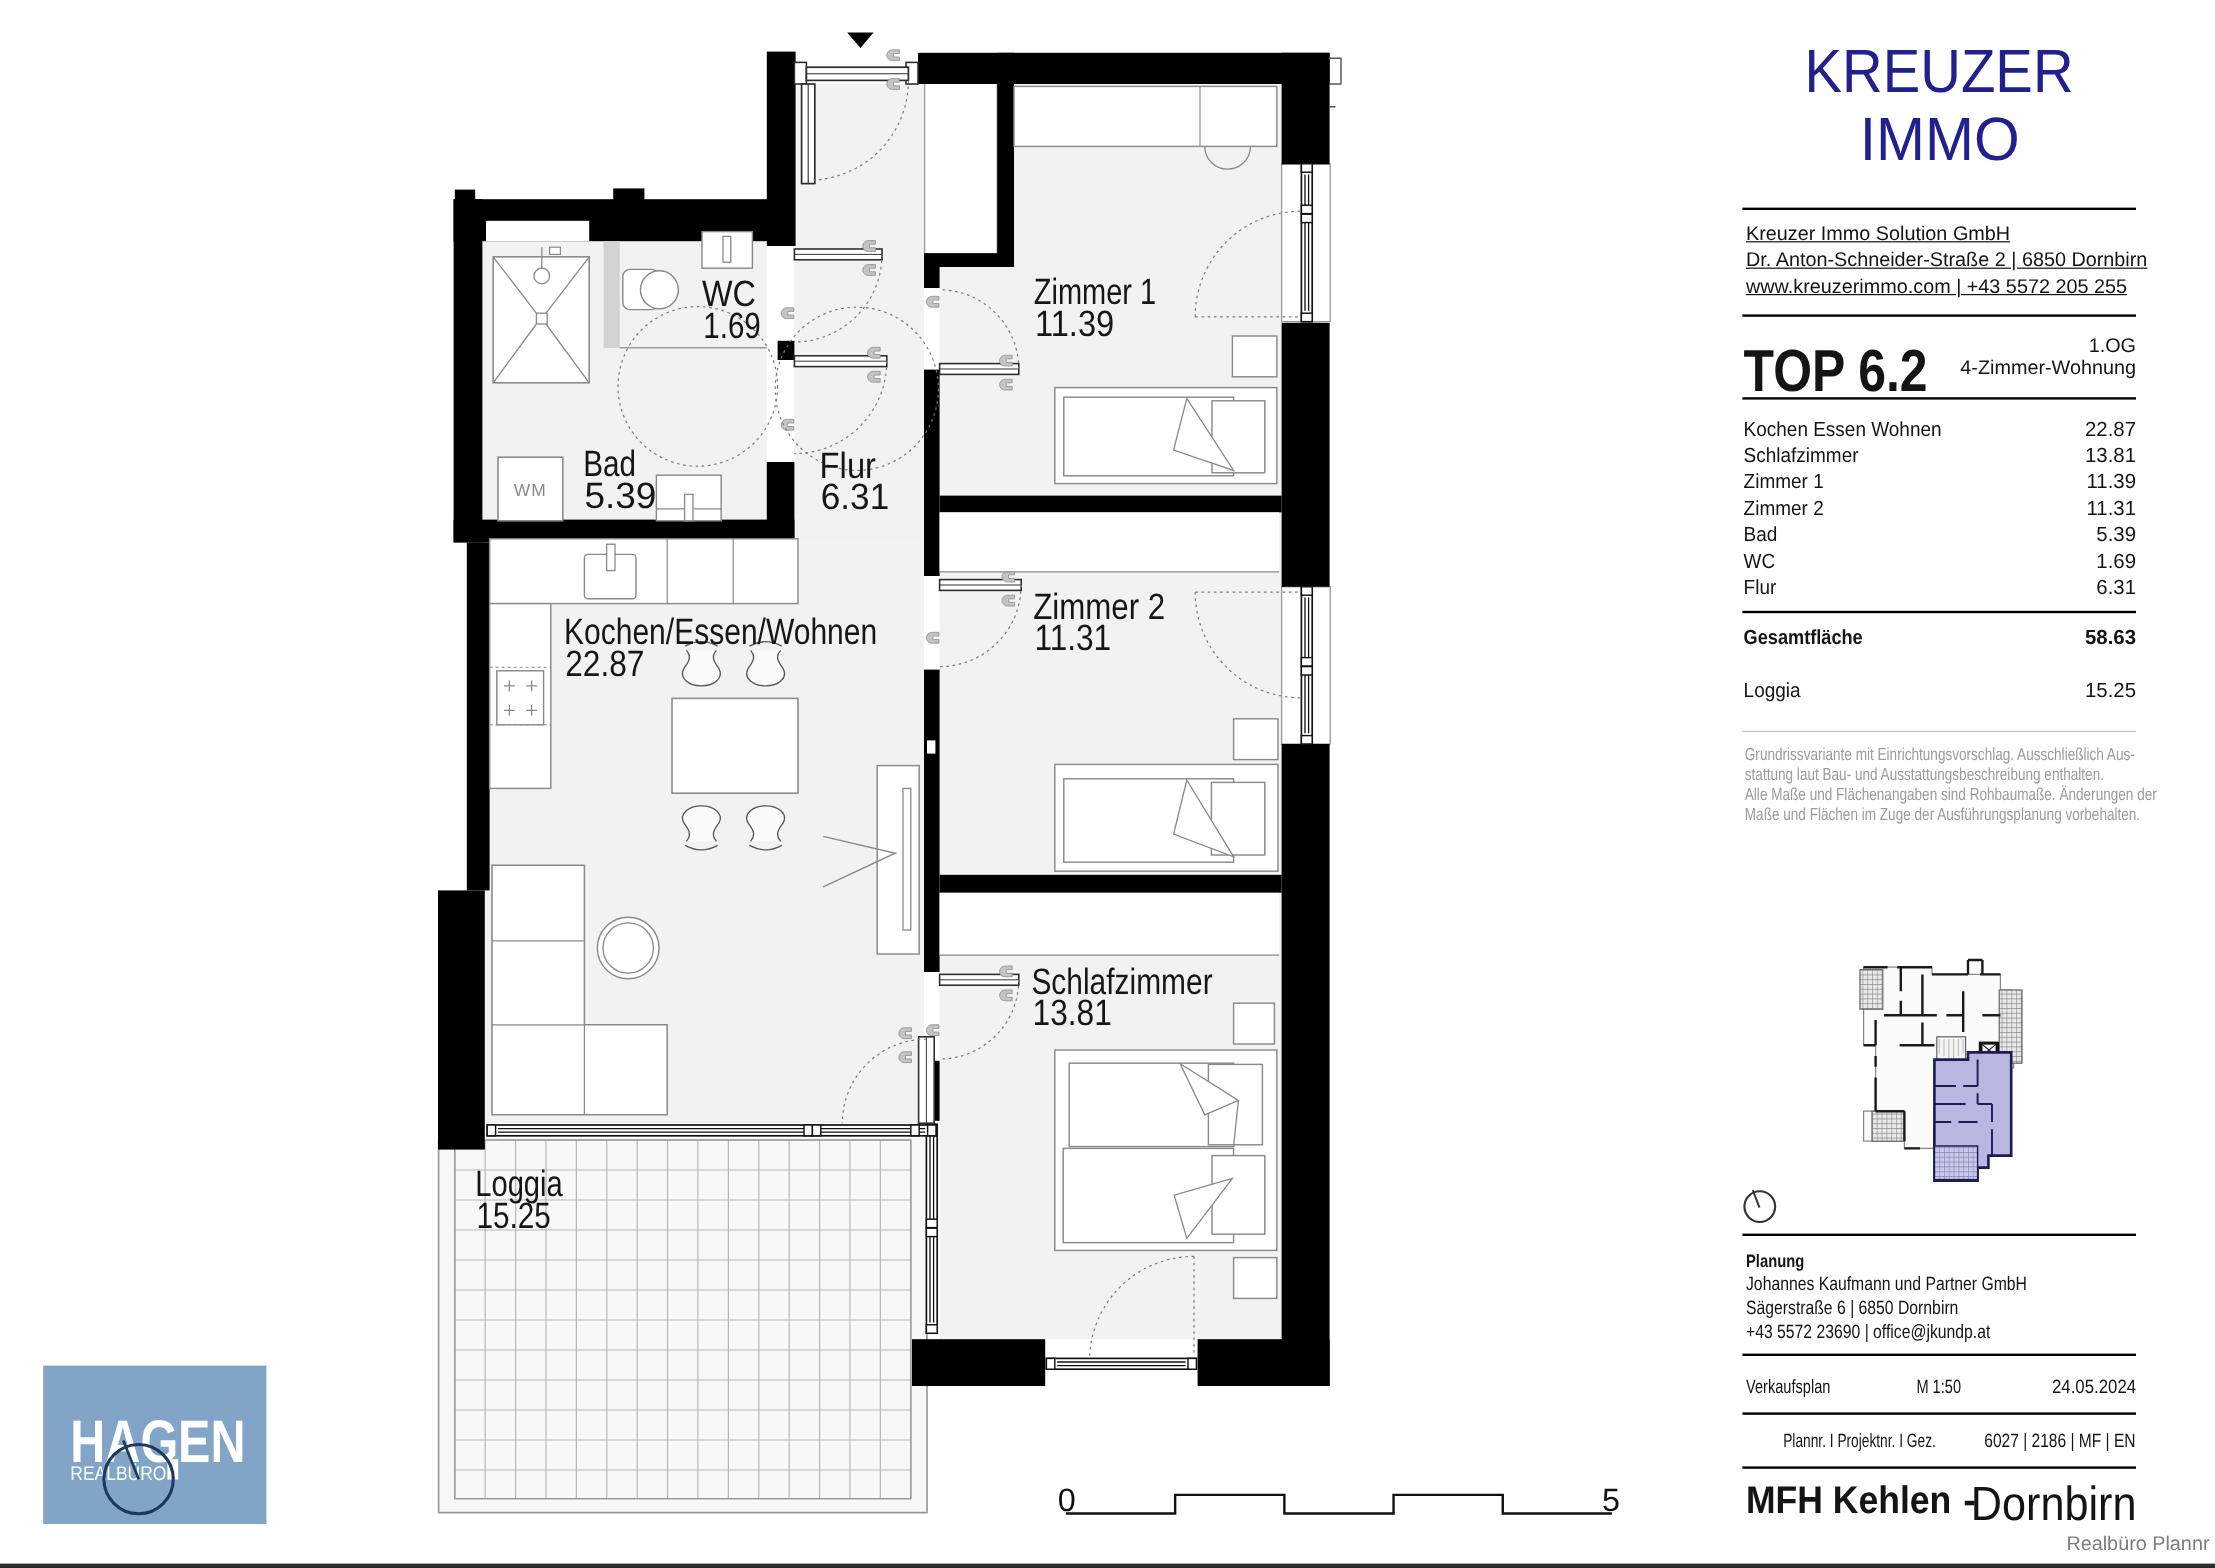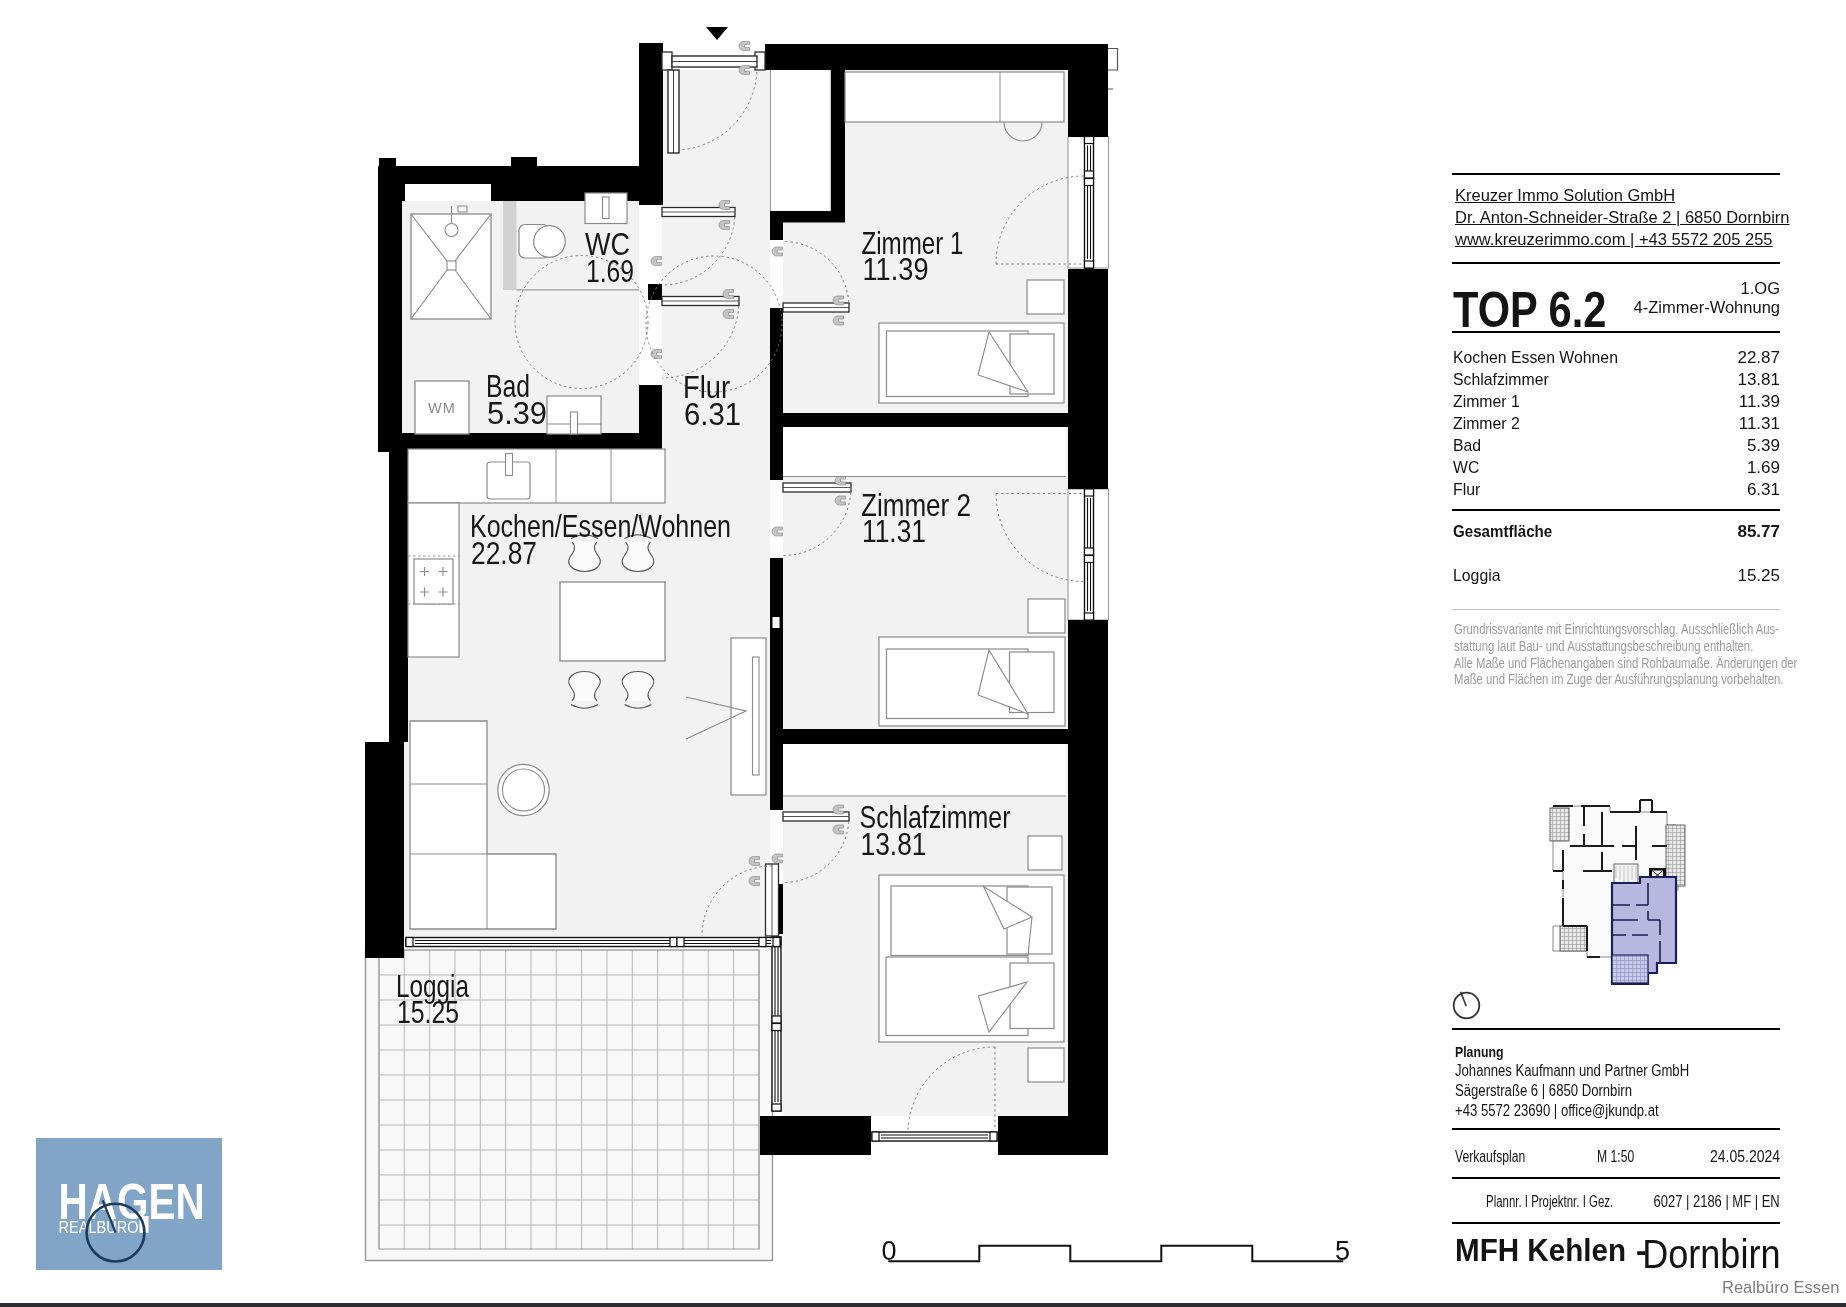--- a/index.html
+++ b/index.html
@@ -383,20 +383,21 @@
 <text x="889" y="1259.5" font-size="27" fill="#111" text-anchor="middle">0</text>
 <text x="1342.5" y="1259.5" font-size="27" fill="#111" text-anchor="middle">5</text>
 </g>
 
 <g>
 <circle cx="1466.5" cy="1005.5" r="12.8" fill="none" stroke="#333" stroke-width="1.8"></circle>
 <line x1="1460.7" y1="991.8" x2="1466.2" y2="1006.3" stroke="#333" stroke-width="1.6"></line>
 </g>
 </svg>
 
+<div class="abs" style="left:1452px;top:32px;width:328px;text-align:center;color:#20208e;font-size:51px;line-height:56px;font-weight:400;"><span class="cx" style="transform:scaleX(0.92);transform-origin:50% 50%;">KREUZER</span><br><span class="cx" style="transform:scaleX(0.96);transform-origin:50% 50%;">IMMO</span></div>
 
 <div class="rule" style="top:173px;"></div>
 
 <div class="abs" style="left:1455px;top:183.5px;font-size:16.5px;line-height:22px;color:#131313;text-decoration:underline;">
 Kreuzer Immo Solution GmbH<br>
 Dr. Anton-Schneider-Straße 2 | 6850 Dornbirn<br>
 www.kreuzerimmo.com | +43 5572 205 255
 </div>
 
 <div class="rule" style="top:261.5px;"></div>
@@ -433,21 +434,21 @@
     </div>
 <div class="row" style="top:480px;">
       <span class="cx" style="transform:scaleX(0.93);">Flur</span>
       <span>6.31</span>
     </div>
 
 <div class="rule" style="top:509px;"></div>
 
 <div class="row" style="top:522px;font-weight:700;">
       <span class="cx" style="transform:scaleX(0.89);">Gesamtfläche</span>
-      <span>85.77</span>
+      <span>58.63</span>
     </div>
 
 <div class="row" style="top:566px;">
       <span class="cx" style="transform:scaleX(0.93);">Loggia</span>
       <span>15.25</span>
     </div>
 
 <div class="rulegray" style="top:608.5px;"></div>
 
 <div class="abs" style="left:1454px;top:621px;font-size:14.5px;line-height:16.8px;color:#9b9b9b;white-space:nowrap;transform:scaleX(0.78);transform-origin:0 0;">
@@ -517,21 +518,21 @@
 
 <div class="abs" style="left:1455px;top:1192.5px;font-size:16px;padding-left:31px;"><span class="cx" style="transform:scaleX(0.715);">Plannr. I Projektnr. I Gez.</span></div>
 <div class="abs" style="right:66px;top:1192.5px;font-size:16px;"><span class="cxr" style="transform:scaleX(0.81);">6027 | 2186 | MF | EN</span></div>
 
 <div class="rule" style="top:1222px;"></div>
 
 <div class="abs" style="left:1455px;top:1231.5px;font-size:32px;font-weight:700;"><span class="cx" style="transform:scaleX(0.925);">MFH Kehlen</span></div>
 <div class="abs" style="left:1636px;top:1231.5px;font-size:32px;font-weight:700;">-</div>
 <div class="abs" style="right:66px;top:1231.5px;font-size:40px;font-weight:400;"><span class="cxr" style="transform:scaleX(0.90);">Dornbirn</span></div>
 
-<div class="abs" style="left:1722px;top:1277.5px;font-size:16.5px;color:#7d7d7d;white-space:nowrap;">Realbüro Essen</div>
+<div class="abs" style="left:1722px;top:1277.5px;font-size:16.5px;color:#7d7d7d;white-space:nowrap;">Realbüro Plannr</div>
 
 <div class="abs" style="left:0;top:1302.5px;width:1846px;height:4.5px;background:#2b2b31;"></div>
 
 <div class="abs" style="left:36px;top:1138px;width:186px;height:132px;background:#82a4c6;">
 <svg width="186" height="132" viewBox="0 0 186 132">
 
   <text x="22.6" y="80.7" font-family="Liberation Sans" font-size="50" font-weight="700" fill="#fff" textLength="146" lengthAdjust="spacingAndGlyphs">HAGEN</text>
 
   <rect x="103.5" y="78" width="9" height="17" fill="#fff"></rect>
 

